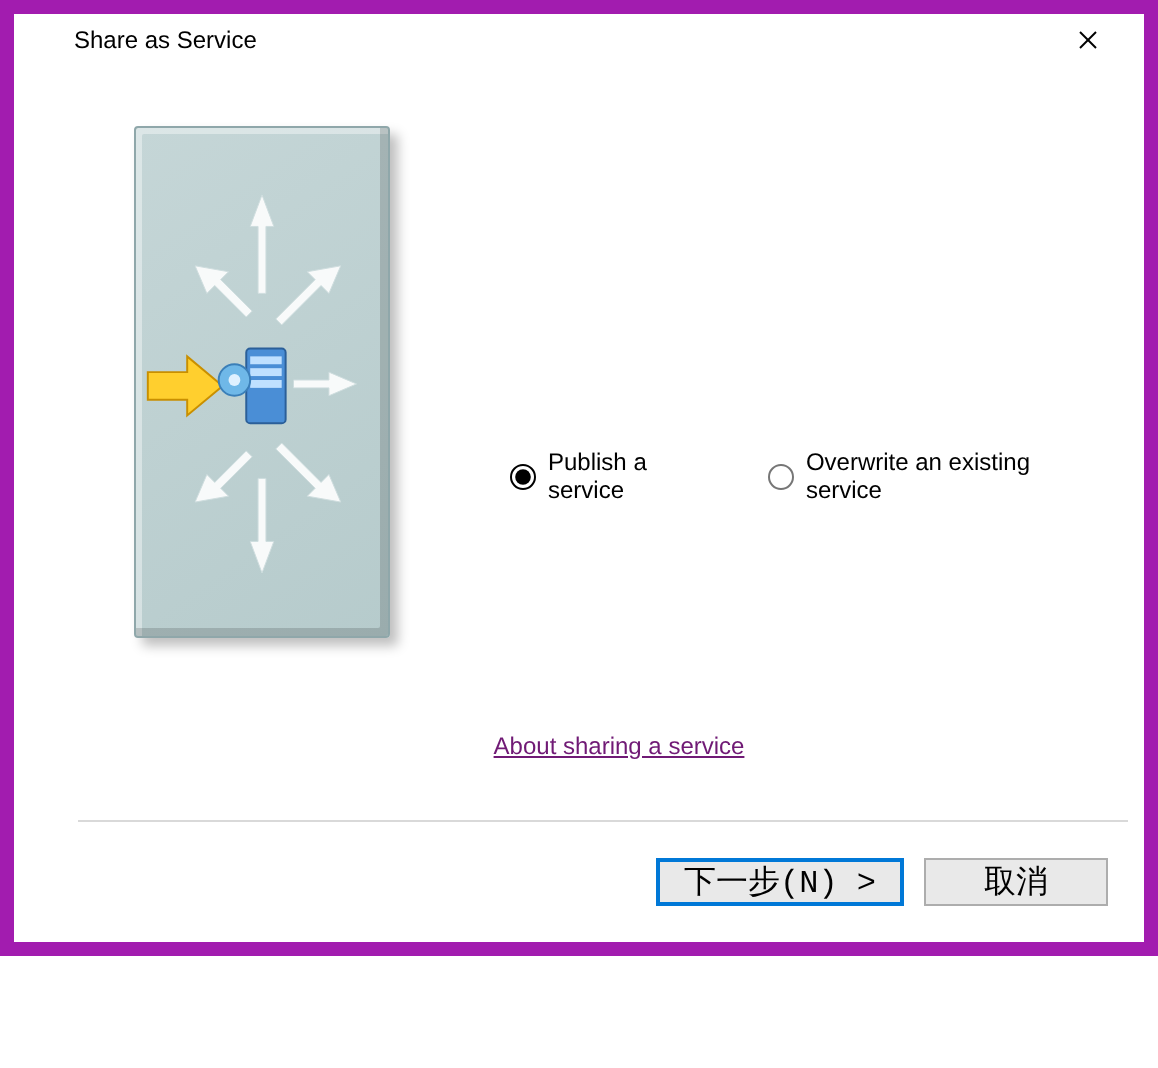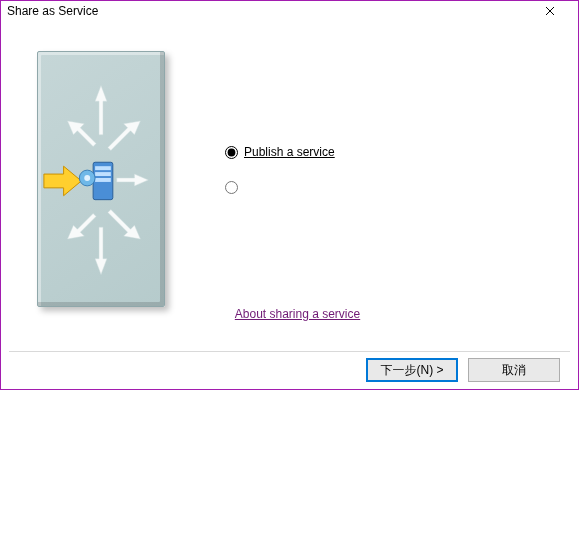--- a/index.html
+++ b/index.html
@@ -5,25 +5,26 @@
   * { box-sizing: border-box; }
   body {
     margin: 0;
     font-family: "Segoe UI", Tahoma, sans-serif;
     font-size: 12px;
     background: #fff;
     color: #000;
   }
   .dialog {
     width: 579px;
-    height: 390px;
-    border: 1px solid #a21caf;
+    height: 478px;
+    border: 7px solid #a21caf;
     display: flex;
     flex-direction: column;
     position: relative;
+    padding-left: 24px;
   }
   .titlebar {
     height: 26px;
     display: flex;
     align-items: center;
     padding: 0 8px 0 6px;
     font-size: 12px;
   }
   .titlebar-title { flex: 1; }
   .titlebar-close {
@@ -56,23 +57,22 @@
     flex-shrink: 0;
     border-radius: 2px;
   }
   .illust-svg {
     position: absolute;
     inset: 0;
   }
   .options {
     padding-top: 94px;
     display: flex;
-    flex-direction: column;
+    flex-direction: row;
     gap: 22px;
-    text-decoration: underline;
   }
   .radio-row {
     display: flex;
     align-items: center;
     gap: 6px;
     cursor: pointer;
   }
   .radio-row input[type="radio"] {
     width: 13px;
     height: 13px;
@@ -102,22 +102,22 @@
     align-items: center;
     justify-content: flex-end;
     gap: 10px;
     padding: 0 18px;
   }
   .btn {
     min-width: 92px;
     height: 24px;
     background: #e9e9e9;
     border: 1px solid #adadad;
-    font-size: 12px;
-    font-family: Liberation Sans, sans-serif;
+    font-size: 16px;
+    font-family: Liberation Mono, monospace;
     cursor: pointer;
     padding: 0 12px;
   }
   .btn.primary {
     border: 2px solid #0078d7;
     background: #e9e9e9;
   }
 </style>
 </head>
 <body>
@@ -166,20 +166,21 @@
         </svg>
       </div>
 
       <div class="options">
         <label class="radio-row">
           <input type="radio" name="share_mode" checked="" style="">
           <span class="radio-label">Publish a service</span>
         </label>
         <label class="radio-row">
           <input type="radio" name="share_mode" style="">
+          <span class="radio-label">Overwrite an existing service</span>
         </label>
       </div>
 
     </div>
 
     <div class="link-row">
       <a>About sharing a service</a>
     </div>
 
   </div>

